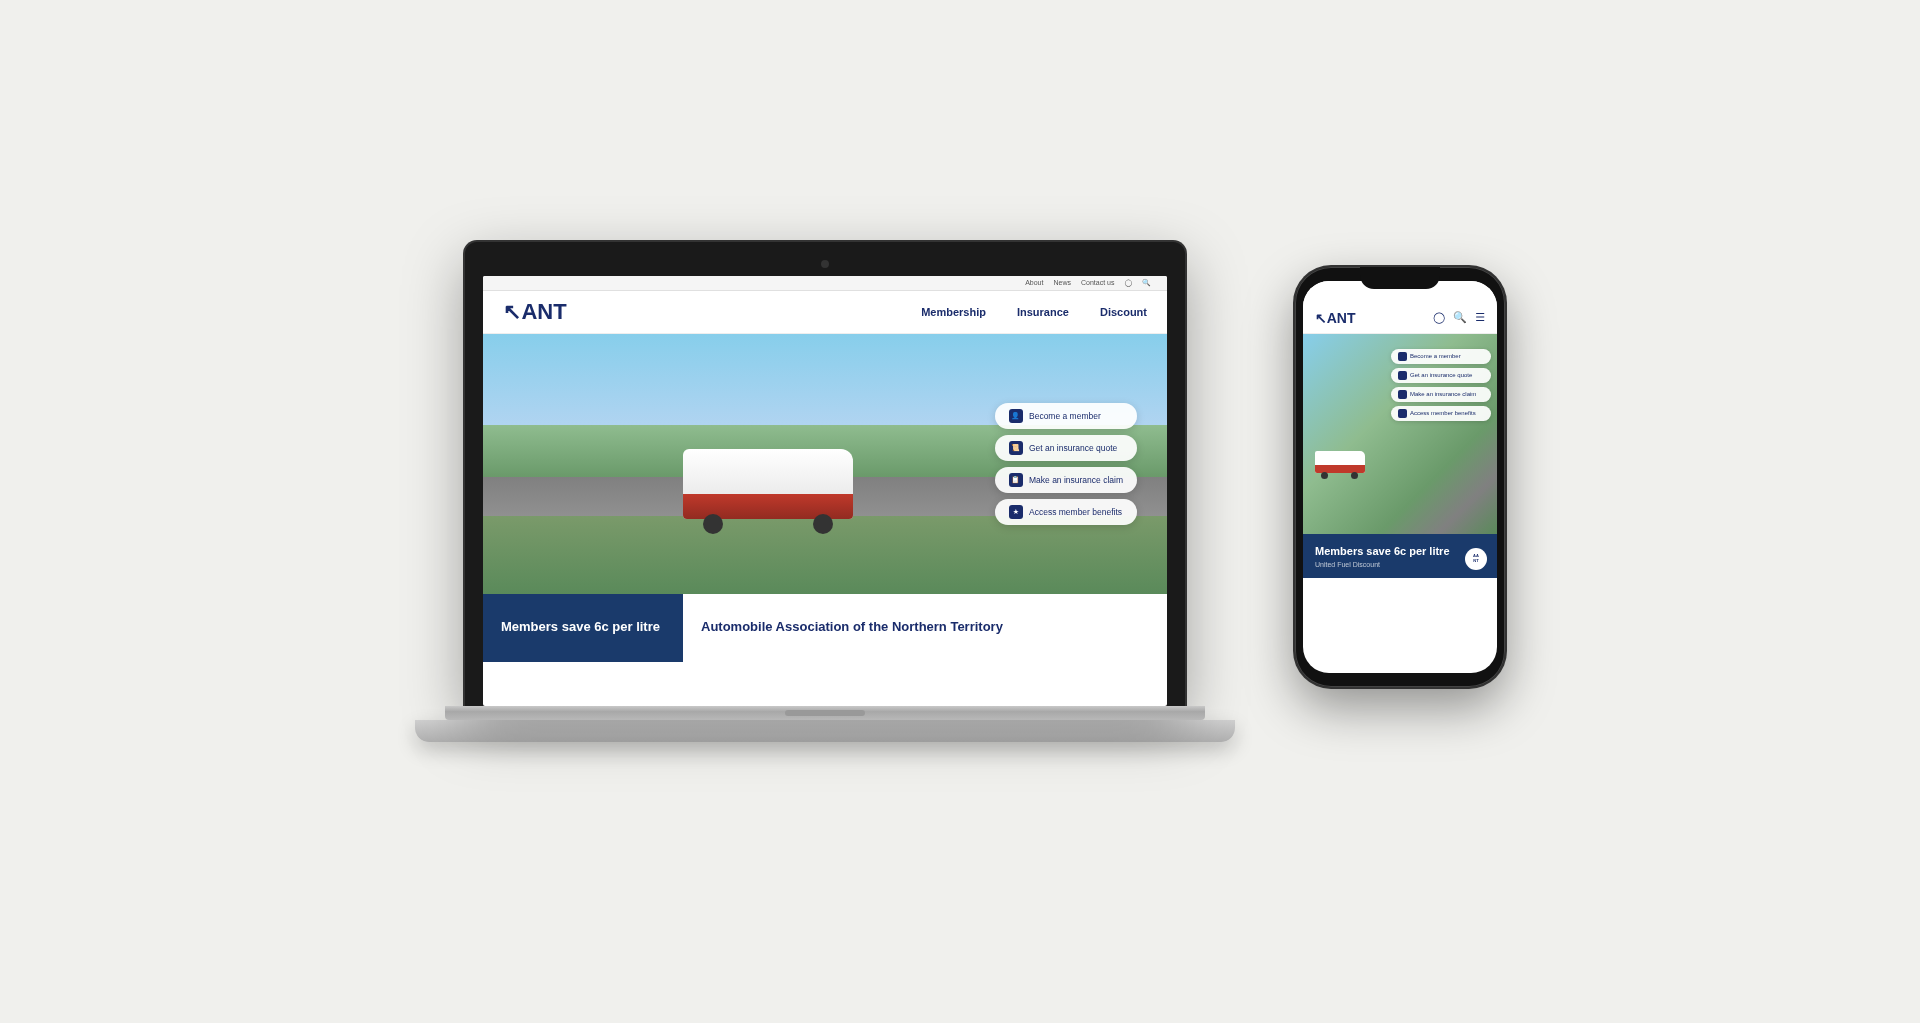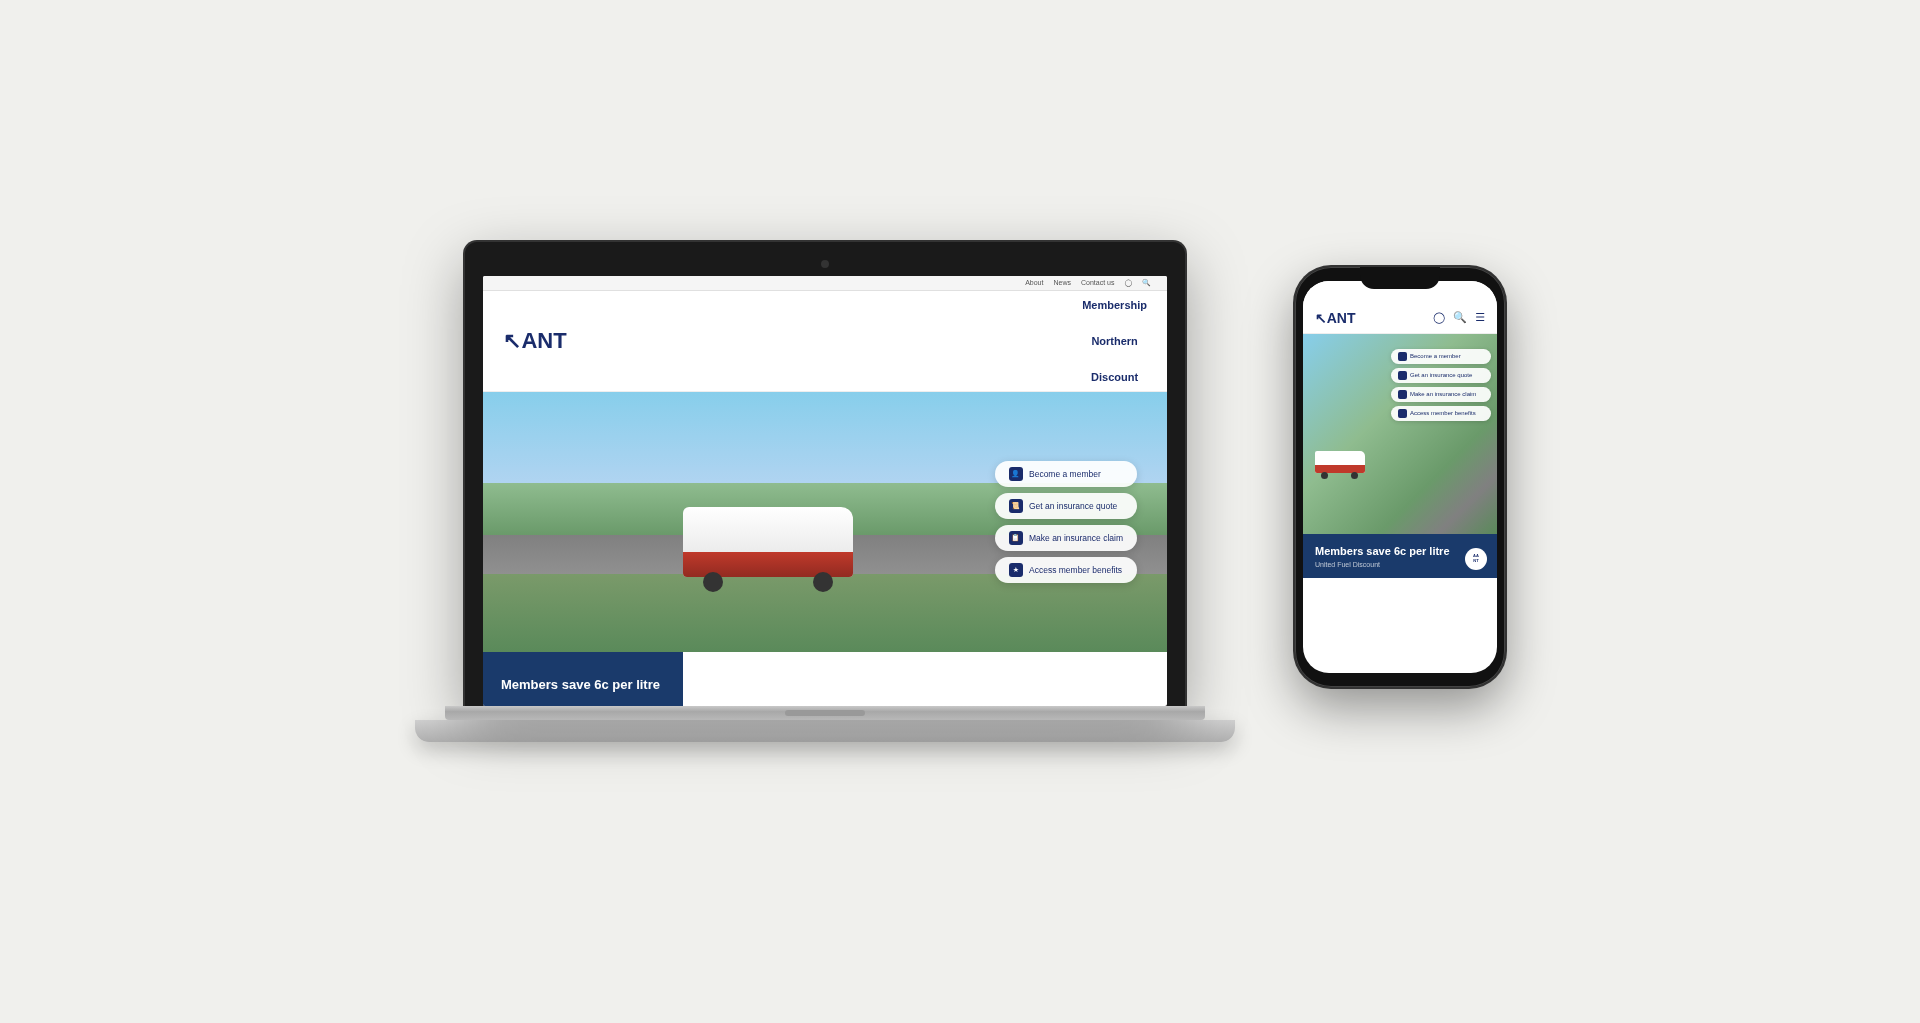--- a/index.html
+++ b/index.html
@@ -102,23 +102,22 @@
       background: #fff;
       padding: 8px 20px;
       display: flex;
       align-items: center;
       justify-content: space-between;
       border-bottom: 1px solid #eee;
     }
 
     .nav-links {
       display: flex;
-      gap: 24px;
-      align-items: center;
-      flex-direction: column;
+      gap: 31px;
+      align-items: center;
     }
 
     .nav-links a {
       font-size: 11px;
       color: #1a2c6b;
       text-decoration: none;
       font-weight: 600;
     }
 
     .website-hero {
@@ -452,21 +451,21 @@
           <span>◯</span>
           <span>🔍</span>
         </div>
 
         <div class="website-nav">
           <div class="logo-container">
             <span class="logo-v">↖ANT</span>
           </div>
           <div class="nav-links">
             <a href="#">Membership</a>
-            <a href="#">Northern</a>
+            <a href="#">Insurance</a>
             <a href="#">Discount</a>
           </div>
         </div>
 
         <div class="website-hero">
           <div class="hero-scene">
 
             <div class="hero-van">
               <div class="van-body"></div>
               <div class="van-stripe"></div>
@@ -492,20 +491,23 @@
               <span class="action-icon">★</span>
               <span>Access member benefits</span>
             </button>
           </div>
         </div>
 
         <div class="website-bottom">
           <div class="bottom-blue">
             <div class="bottom-blue-text">Members save 6c per litre</div>
           </div>
+          <div class="bottom-white">
+            <div class="bottom-white-text">Automobile Association of the Northern Territory</div>
+          </div>
         </div>
 
       </div>
     </div>
     <div class="laptop-hinge"></div>
     <div class="laptop-base"></div>
   </div>
 
   <div class="phone-wrapper">
     <div class="phone-body">

